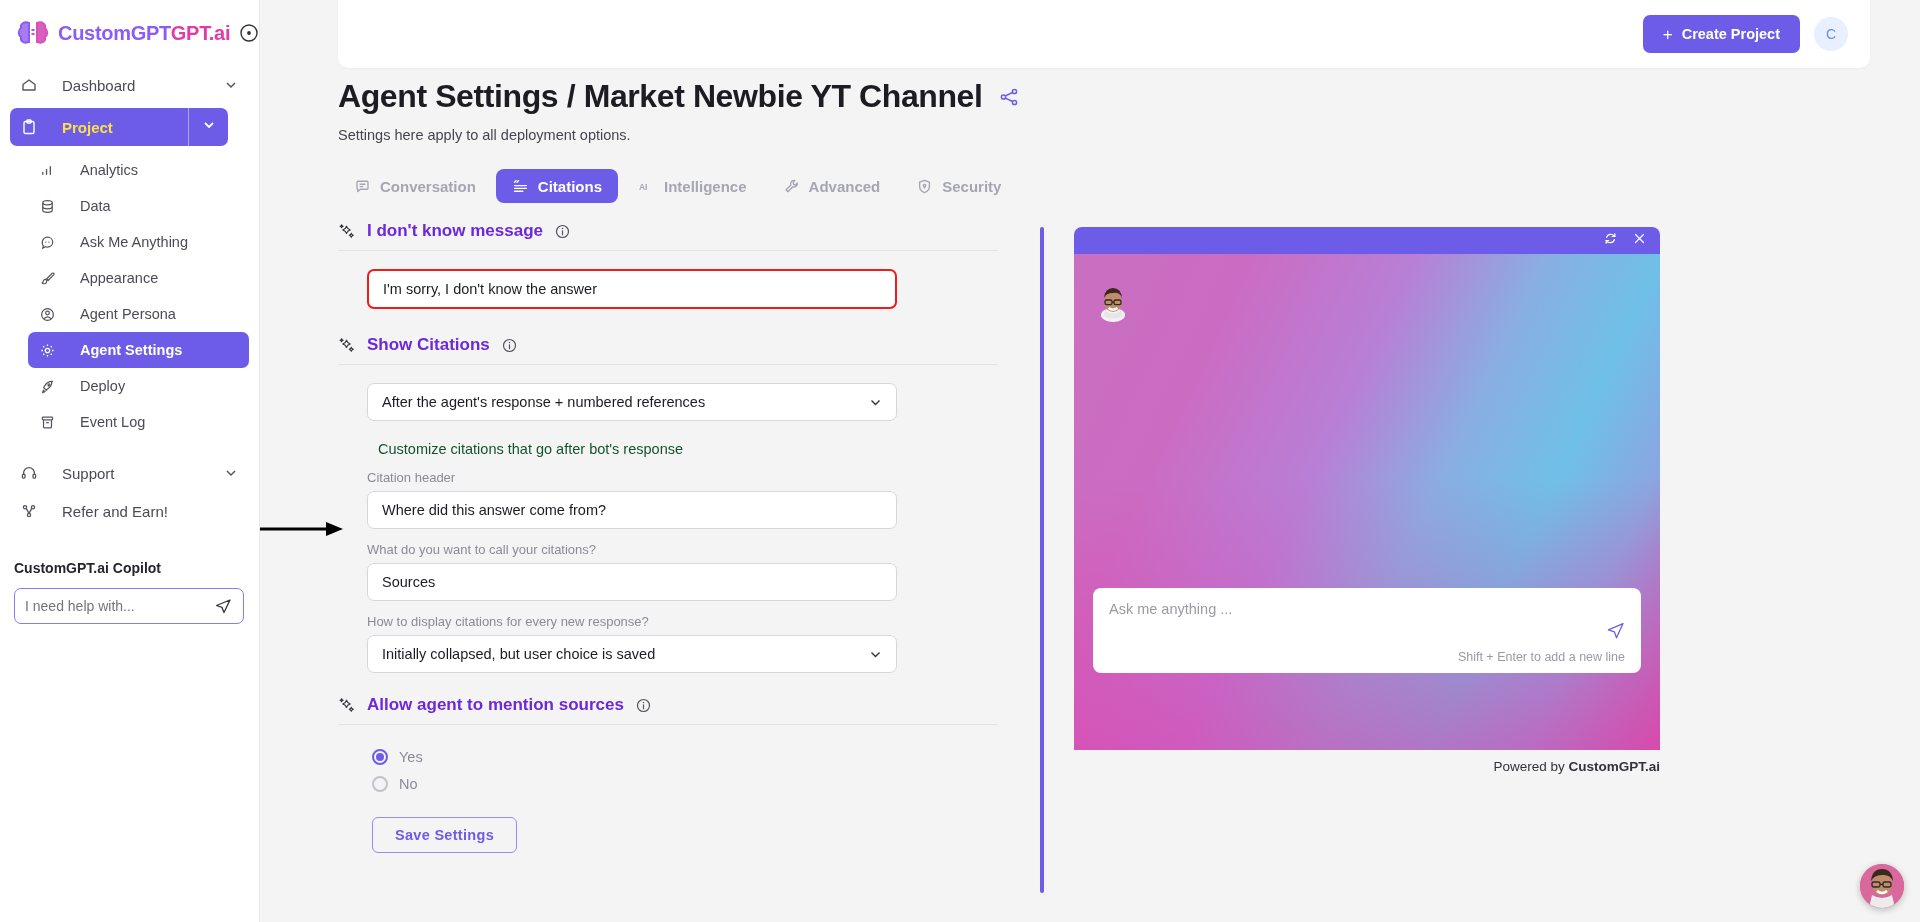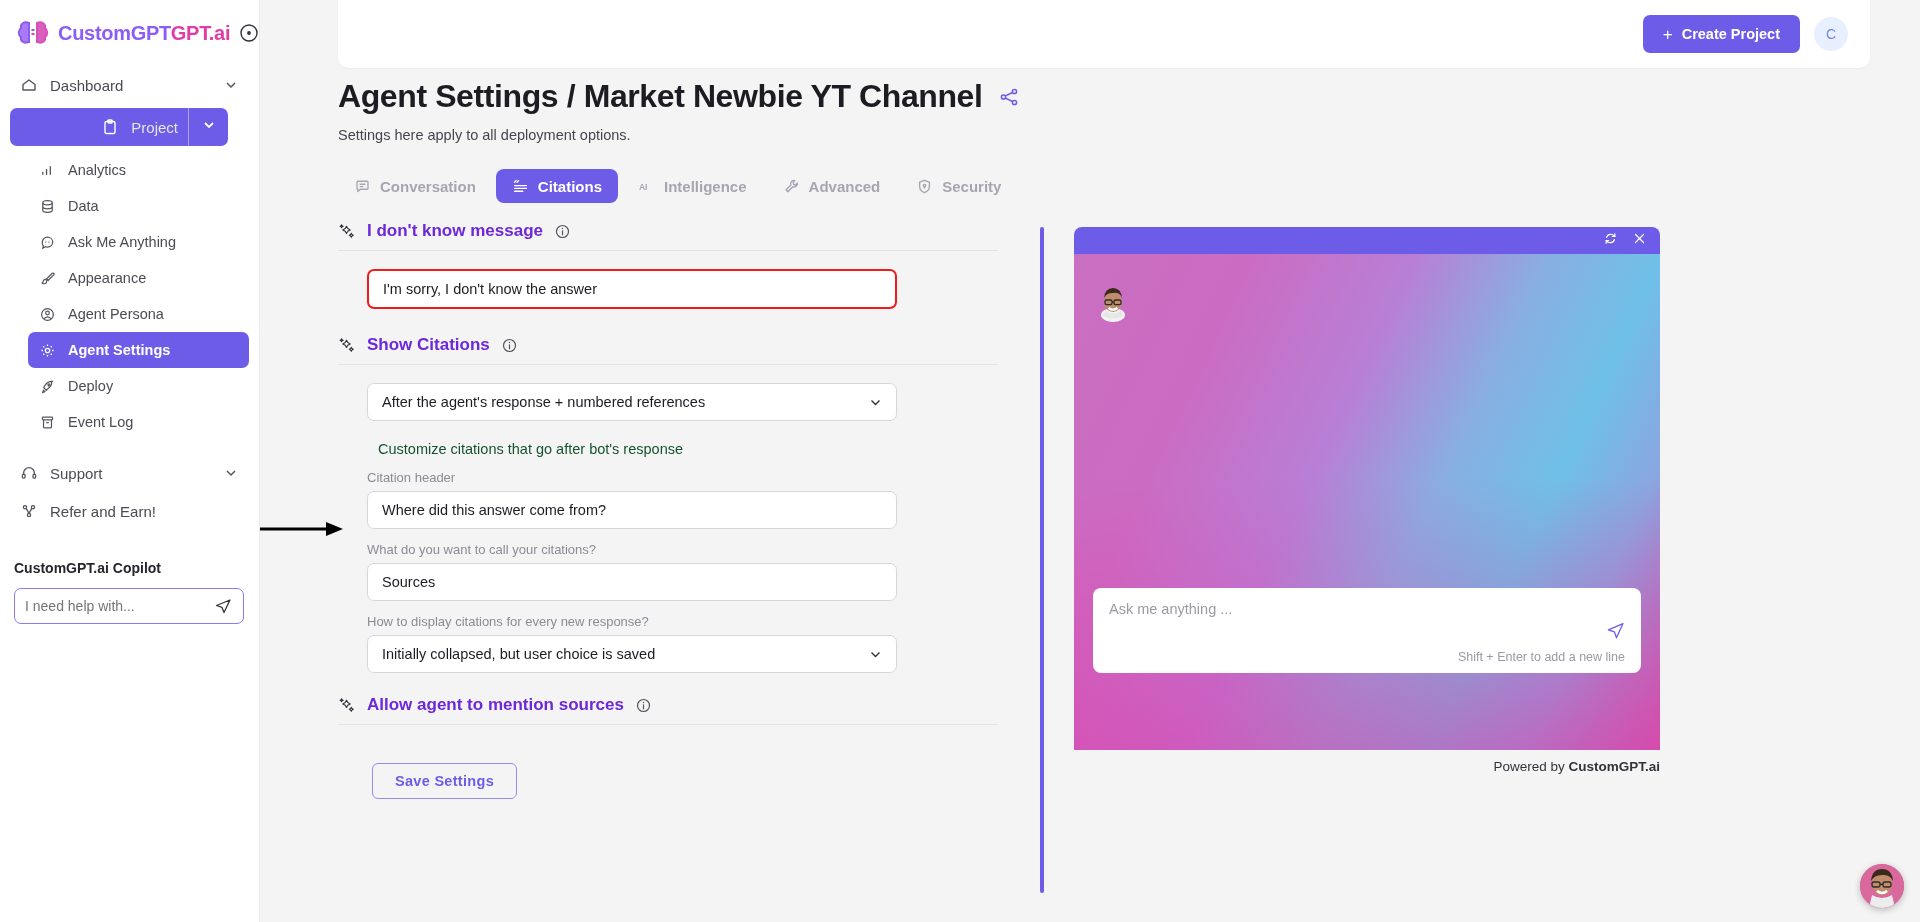--- a/index.html
+++ b/index.html
@@ -35,32 +35,31 @@
     margin-left: auto; width: 22px; height: 22px;
     flex: 0 0 22px; cursor: pointer;
   }
 
   .nav { padding: 4px 10px 0 10px; }
   .nav-row {
     display: flex; align-items: center;
     height: 38px; padding: 0 10px;
     border-radius: 7px;
     color: #4b4b55; font-size: 15px;
-    cursor: pointer; gap: 12px;
+    cursor: pointer; gap: 24px;
     position: relative;
   }
   .nav-row .ico { width: 18px; height: 18px; flex: 0 0 18px; display:flex; align-items:center; justify-content:center;}
   .nav-row .chev { margin-left: auto; width: 16px; height: 16px; }
   .nav-top { margin-bottom: 4px; }
 
   .project-row {
-    background: #6c5ce7; color: #e5e5e5; font-weight: normal;
+    background: #6c5ce7; color: #fde047; font-weight: bold;
     border-radius: 7px 0 0 7px;
     width: 178px;
-    justify-content: flex-end;
   }
   .project-wrap { display:flex; align-items:center; margin-bottom: 6px; }
   .project-chev-btn {
     width: 40px; height: 38px; background: #6c5ce7;
     border-radius: 0 7px 7px 0;
     display:flex; align-items:center; justify-content:center;
     border-left: 1px solid rgba(255,255,255,.45);
     cursor: pointer;
   }
 
@@ -614,20 +613,28 @@
               </svg>
           </span>
           <span class="sec-title">Allow agent to mention sources</span>
           <span class="info-ico">
             <svg viewBox="0 0 15 15" width="15" height="15" fill="none" stroke="#55555f" stroke-width="1.2">
                 <circle cx="7.5" cy="7.5" r="6"></circle>
                 <path d="M7.5 6.8 v4" stroke-linecap="round"></path>
                 <circle cx="7.5" cy="4.6" r=".75" fill="#55555f" stroke="none"></circle>
               </svg>
           </span>
+        </div>
+        <div class="radio-row">
+          <span class="radio on"></span>
+          <span class="radio-label">Yes</span>
+        </div>
+        <div class="radio-row">
+          <span class="radio"></span>
+          <span class="radio-label">No</span>
         </div>
 
         <button class="save-btn">Save Settings</button>
       </section>
 
       <div class="vdivider"></div>
 
       <section class="chat-col">
         <div class="chat-card">
           <div class="chat-bar">

